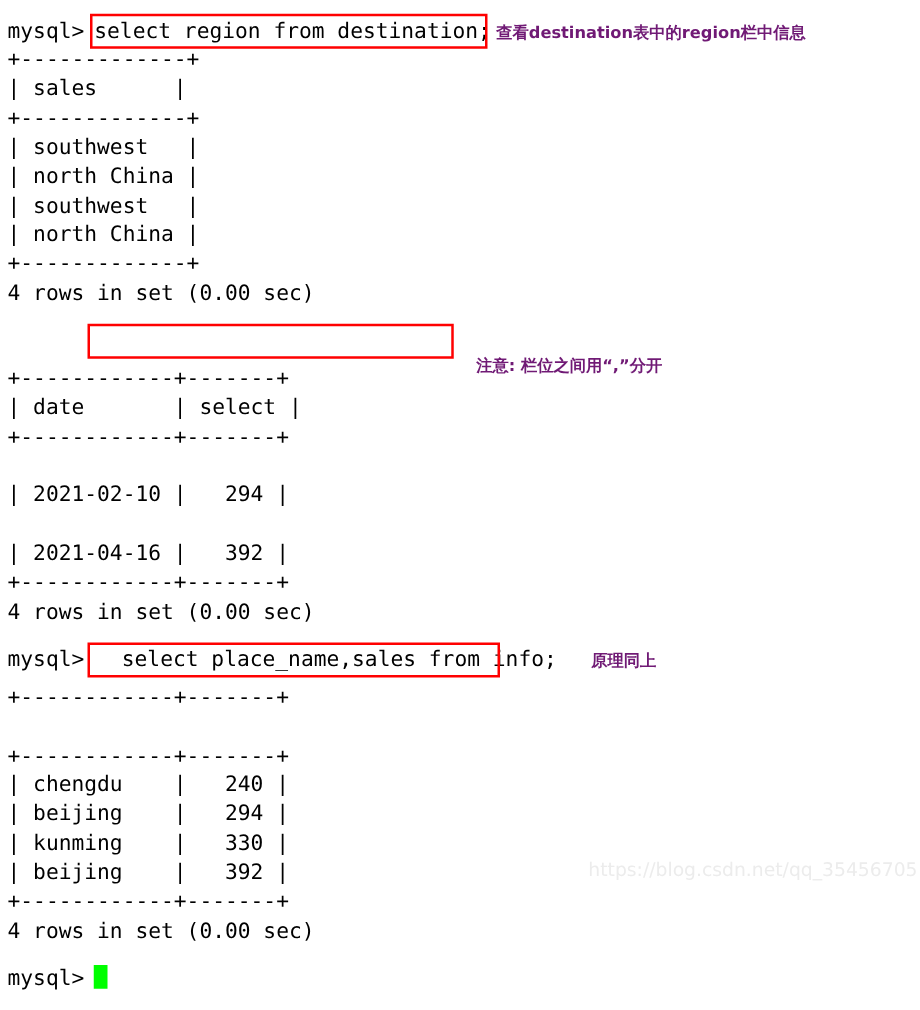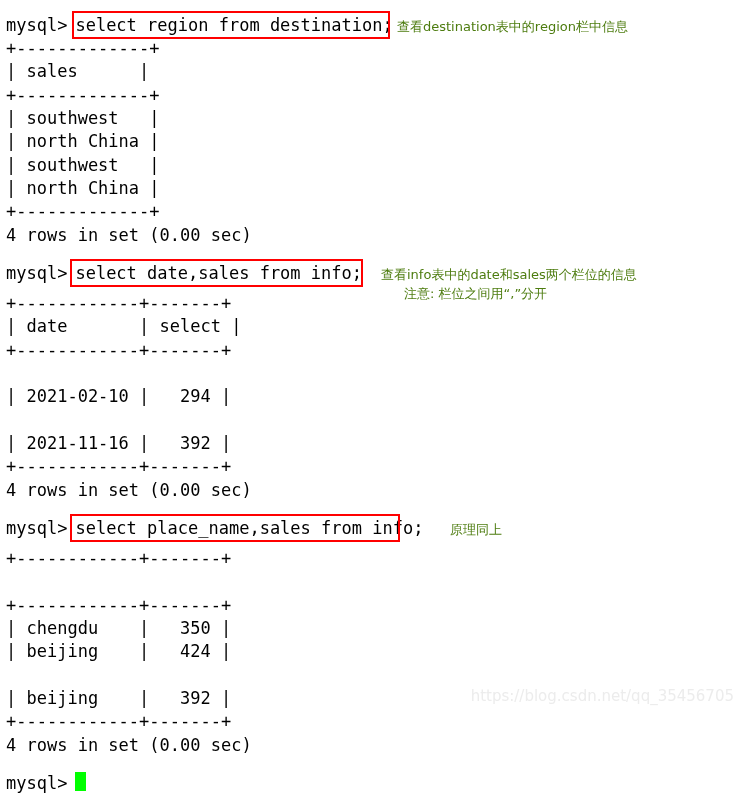--- a/index.html
+++ b/index.html
@@ -42,24 +42,24 @@
     position: absolute;
     border: 2px solid #ff0000;
     box-sizing: border-box;
     background: transparent;
     pointer-events: none;
   }
 
   
   .annotation {
     position: absolute;
-    color: #4d7c0f;
+    color: #701a75;
     font-family: "DejaVu Sans", "Liberation Sans", sans-serif;
     font-size: 13px;
-    font-weight: normal;
+    font-weight: bold;
     line-height: 19px;
     white-space: pre;
   }
 
   
   .cursor {
     position: absolute;
     width: 11px;
     height: 19px;
     background: #00ff00;
@@ -89,41 +89,40 @@
   <div class="line" style="top:37px;">+-------------+</div>
   <div class="line" style="top:60px;">| sales      |</div>
   <div class="line" style="top:84px;">+-------------+</div>
   <div class="line" style="top:107px;">| southwest   |</div>
   <div class="line" style="top:130px;">| north China |</div>
   <div class="line" style="top:154px;">| southwest   |</div>
   <div class="line" style="top:177px;">| north China |</div>
   <div class="line" style="top:200px;">+-------------+</div>
   <div class="line" style="top:224px;">4 rows in set (0.00 sec)</div>
 
-  <div class="line prompt-line" style="top:262px;"><span>mysql&gt;</span><span style="padding-left:8px;">select date,sales from info;</span></div>
   <div class="cmd-box" style="left:70px; top:259px; width:293px; height:28px;"></div>
-  <div class="annotation" style="left:381px; top:265px;">查看info表中的date和sales两个栏位的信息</div>
-  <div class="annotation" style="left:381px; top:284px;margin-left:23px;">注意: 栏位之间用“,”分开</div>
+  <div class="annotation" style="left:381px; top:284px;">注意: 栏位之间用“,”分开</div>
 
   <div class="line" style="top:292px;">+------------+-------+</div>
   <div class="line" style="top:315px;">| date       | select |</div>
   <div class="line" style="top:339px;">+------------+-------+</div>
   <div class="line" style="top:385px;">| 2021-02-10 |   294 |</div>
-  <div class="line" style="top:432px;">| 2021-11-16 |   392 |</div>
+  <div class="line" style="top:432px;">| 2021-04-16 |   392 |</div>
   <div class="line" style="top:455px;">+------------+-------+</div>
   <div class="line" style="top:479px;">4 rows in set (0.00 sec)</div>
 
-  <div class="line prompt-line" style="top:517px;"><span>mysql&gt;</span><span style="padding-left:8px;">select place_name,sales from info;</span></div>
+  <div class="line prompt-line" style="top:517px;"><span>mysql&gt;</span><span style="padding-left:8px;margin-left:22px;">select place_name,sales from info;</span></div>
   <div class="cmd-box" style="left:70px; top:514px; width:330px; height:28px;"></div>
-  <div class="annotation" style="left:450px; top:520px;">原理同上</div>
+  <div class="annotation" style="left:473px; top:520px;">原理同上</div>
 
   <div class="line" style="top:547px;">+------------+-------+</div>
   <div class="line" style="top:594px;">+------------+-------+</div>
-  <div class="line" style="top:617px;">| chengdu    |   350 |</div>
-  <div class="line" style="top:640px;">| beijing    |   424 |</div>
+  <div class="line" style="top:617px;">| chengdu    |   240 |</div>
+  <div class="line" style="top:640px;">| beijing    |   294 |</div>
+  <div class="line" style="top:664px;">| kunming    |   330 |</div>
   <div class="line" style="top:687px;">| beijing    |   392 |</div>
   <div class="line" style="top:710px;">+------------+-------+</div>
   <div class="line" style="top:734px;">4 rows in set (0.00 sec)</div>
 
   <div class="line prompt-line" style="top:772px;">mysql&gt;</div>
   <div class="cursor" style="left:75px; top:772px;"></div>
 
   <div class="watermark">https://blog.csdn.net/qq_35456705</div>
 </div>
 

